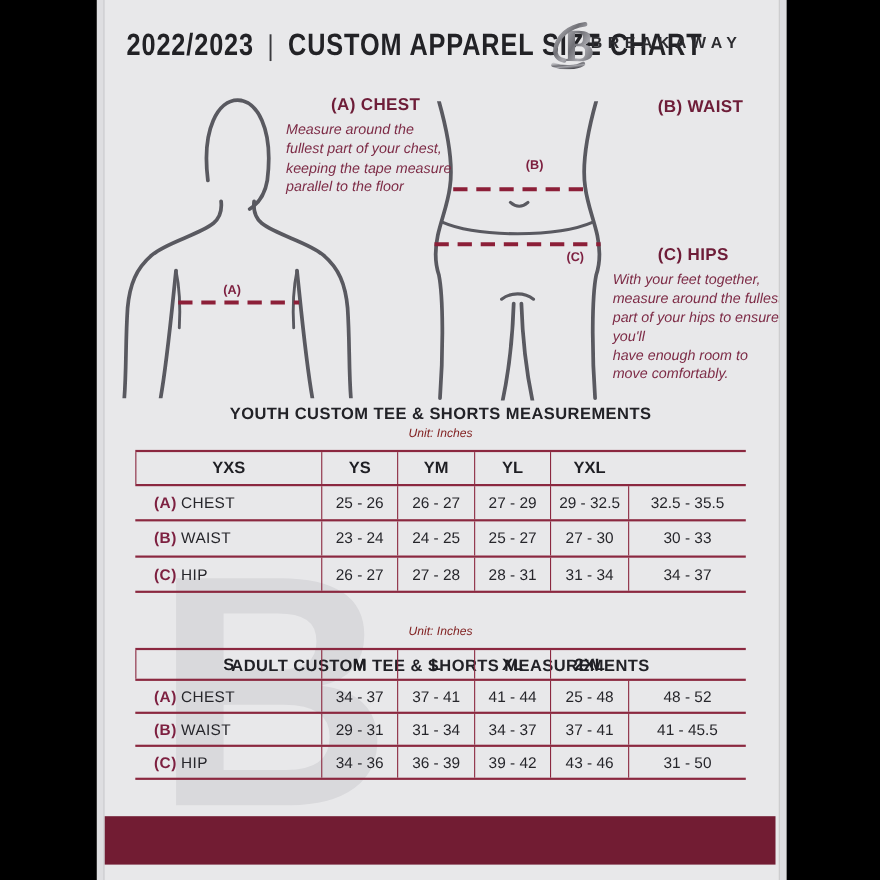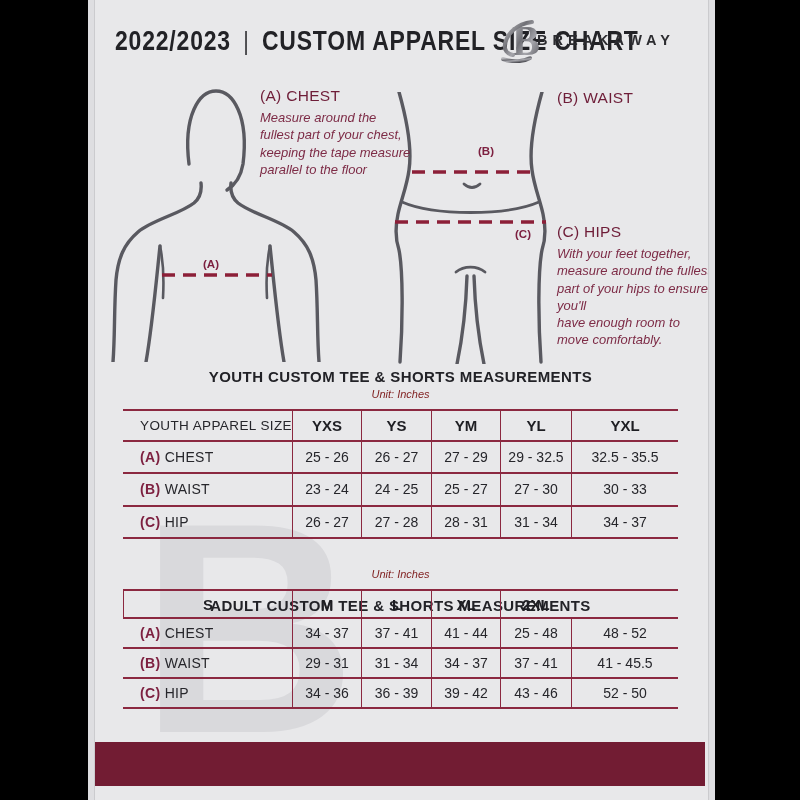--- a/index.html
+++ b/index.html
@@ -51,22 +51,23 @@
   }
 
   
   .fig{position:absolute;z-index:1;}
   .fig-torso{left:12px;top:84px;}
   .fig-lower{left:300px;top:92px;}
   .marker{
     position:absolute;z-index:2;font-size:11.5px;font-weight:bold;color:#7d2040;
   }
   .guide-heading{
-    position:absolute;z-index:2;font-size:15.5px;font-weight:normal;color:var(--maroon-head);
+    position:absolute;z-index:2;font-size:15.5px;font-weight:bold;color:var(--maroon-head);
     letter-spacing:0.3px;
+    margin-left:41px;
   }
   .guide-body{
     position:absolute;z-index:2;font-size:13px;font-style:italic;color:var(--maroon-text);
     line-height:1.33;white-space:pre-line;
   }
 
   
   .section-title{
     position:absolute;left:35px;width:555px;text-align:center;z-index:2;
     font-size:15px;font-weight:bold;color:#222227;letter-spacing:0.4px;
@@ -170,21 +171,20 @@
 
   <div class="guide-heading" style="left:469px;top:223px;">(C) HIPS</div>
   <div class="guide-body" style="left:469px;top:245px;width:158px;">With your feet together, measure around the fullest part of your hips to ensure you'll
 have enough room to move comfortably.</div>
 
   <div class="section-title" style="top:368px;">YOUTH CUSTOM TEE &amp; SHORTS MEASUREMENTS</div>
   <div class="section-unit" style="top:388px;">Unit: Inches</div>
 
   <div class="size-table youth" style="top:409px;">
     <div class="trow first">
-      <div class="tcell label">YOUTH APPAREL SIZE</div>
       <div class="tcell colhead">YXS</div>
       <div class="tcell colhead">YS</div>
       <div class="tcell colhead">YM</div>
       <div class="tcell colhead">YL</div>
       <div class="tcell colhead">YXL</div>
     </div>
     <div class="trow">
       <div class="tcell label">
         <span class="rowprefix">(A)</span>
         <span class="rowlabel">CHEST</span>
@@ -254,18 +254,18 @@
     </div>
     <div class="trow">
       <div class="tcell label">
         <span class="rowprefix">(C)</span>
         <span class="rowlabel">HIP</span>
       </div>
       <div class="tcell">34 - 36</div>
       <div class="tcell">36 - 39</div>
       <div class="tcell">39 - 42</div>
       <div class="tcell">43 - 46</div>
-      <div class="tcell">52 - 50</div>
+      <div class="tcell">31 - 50</div>
     </div>
   </div>
 
   <div class="footer-bar"></div>
 </div>
 
 </body></html>

